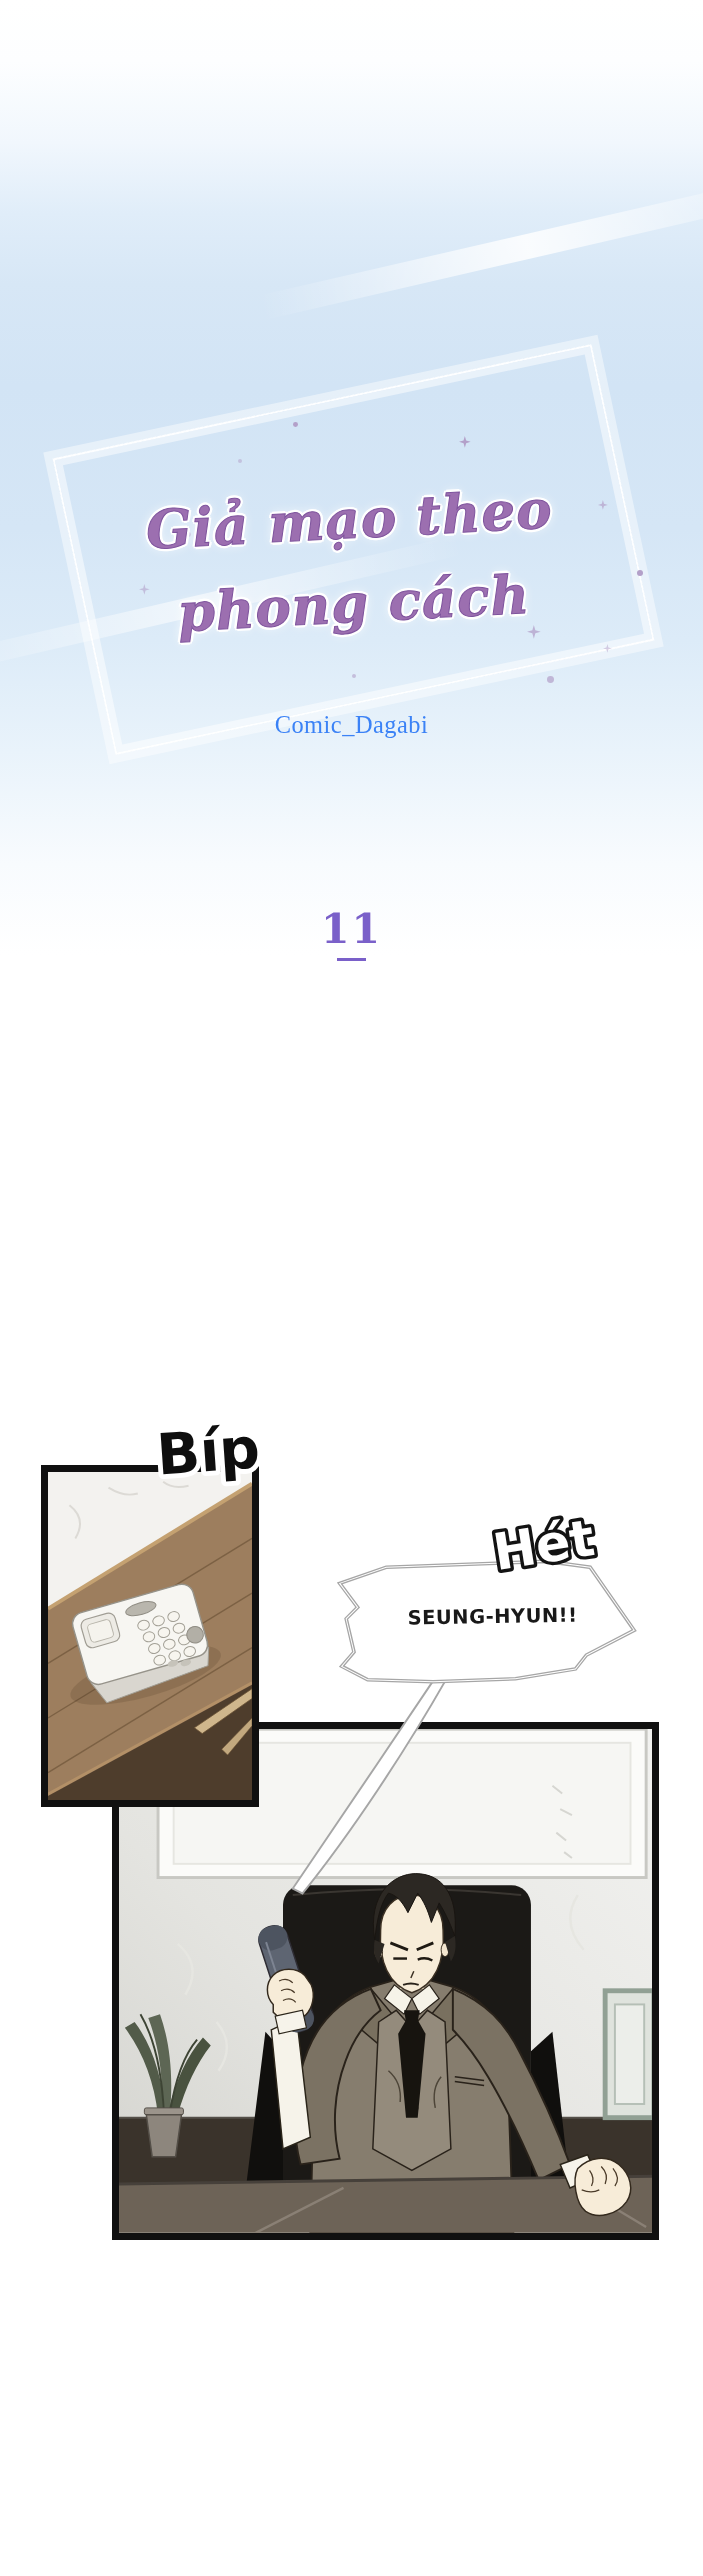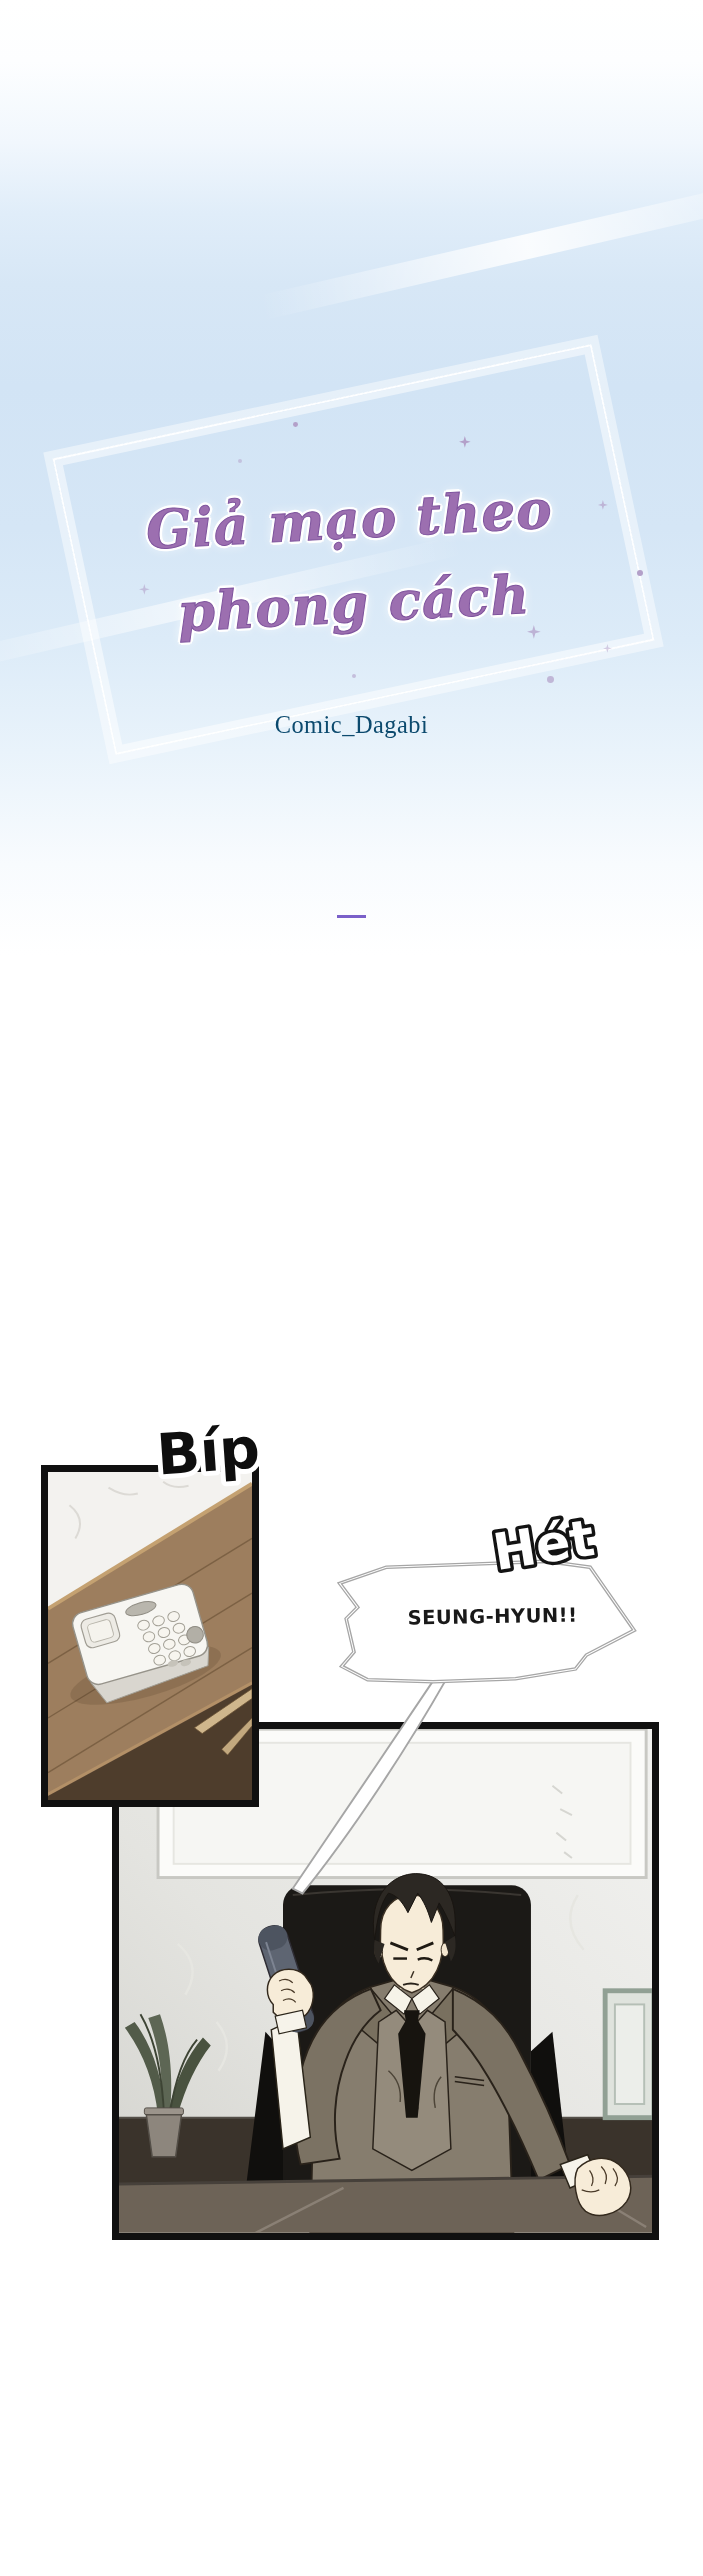--- a/index.html
+++ b/index.html
@@ -15,21 +15,21 @@
   .ray2{left:-78px;top:596px;width:547px;height:19.5px;transform:rotate(-13deg);opacity:.7;}
   .deco-frame{position:absolute;left:78px;top:398px;width:547px;height:299px;transform:rotate(-12deg);
     border:2px solid rgba(255,255,255,.95);box-shadow:0 0 0 7.8px rgba(255,255,255,.45), inset 0 0 0 6.8px rgba(255,255,255,.5);}
   .series-title{position:absolute;left:0;top:441px;width:703px;text-align:center;
     font-family:"DejaVu Serif", serif;font-style:italic;font-weight:700;
     font-size:53px;line-height:84px;color:#9c6fb0;-webkit-text-stroke:1px #7e539d;
     transform:rotate(-3deg);letter-spacing:1px;
     text-shadow:-2px -2px 0 #fff,0 -2.9px 0 #fff,2px -2px 0 #fff,-2.9px 0 0 #fff,2.9px 0 0 #fff,
       -2px 2px 0 #fff,0 2.9px 0 #fff,2px 2px 0 #fff,0 0 11.7px #ffffff;}
   .credits{position:absolute;left:0;top:707px;width:703px;text-align:center;
-    font-family:"Liberation Serif", serif;font-size:24.4px;line-height:35px;color:#0c4a6e;letter-spacing:0.5px;}
+    font-family:"Liberation Serif", serif;font-size:24.4px;line-height:35px;color:#3b82f6;letter-spacing:0.5px;}
   .sparkle{position:absolute;background:#b3a0c9;border-radius:50%;filter:blur(0.6px);}
   .sparkle.star{border-radius:0;filter:none;
     clip-path:polygon(50% 0,61% 39%,100% 50%,61% 61%,50% 100%,39% 61%,0 50%,39% 39%);}
 
   
   .chapter{position:absolute;left:0;top:908px;width:703px;text-align:center;}
   .chapter-number{font-family:"DejaVu Serif", serif;font-weight:700;font-size:41px;
     line-height:43px;color:#7a60c9;letter-spacing:2px;}
   .chapter-underline{width:29px;height:2.9px;background:#7a60c9;margin:6.8px auto 0 auto;}
 
@@ -71,20 +71,21 @@
 
     <h1 class="series-title"><span>Giả mạo theo</span><br>
       <span>phong cách</span></h1>
 
     <div class="credits">
       <div>Comic_Dagabi</div>
     </div>
   </section>
 
   <div class="chapter">
+    <div class="chapter-number">11</div>
     <div class="chapter-underline"></div>
   </div>
 
   <div class="panel panel-phone">
     <svg width="204" height="328" viewBox="0 0 209 336">
       <g>
         <rect x="0" y="0" width="209" height="336" fill="#9d7e5e"></rect>
         <polygon points="0,0 209,0 209,12 0,140" fill="#f3f2ef"></polygon>
         <path d="M22,34 q18,14 6,34 M62,16 q16,10 30,6 M118,10 q10,8 26,4" stroke="#dcdad5" stroke-width="2" fill="none"></path>
         <line x1="0" y1="140" x2="209" y2="12" stroke="#c4a171" stroke-width="4"></line>

